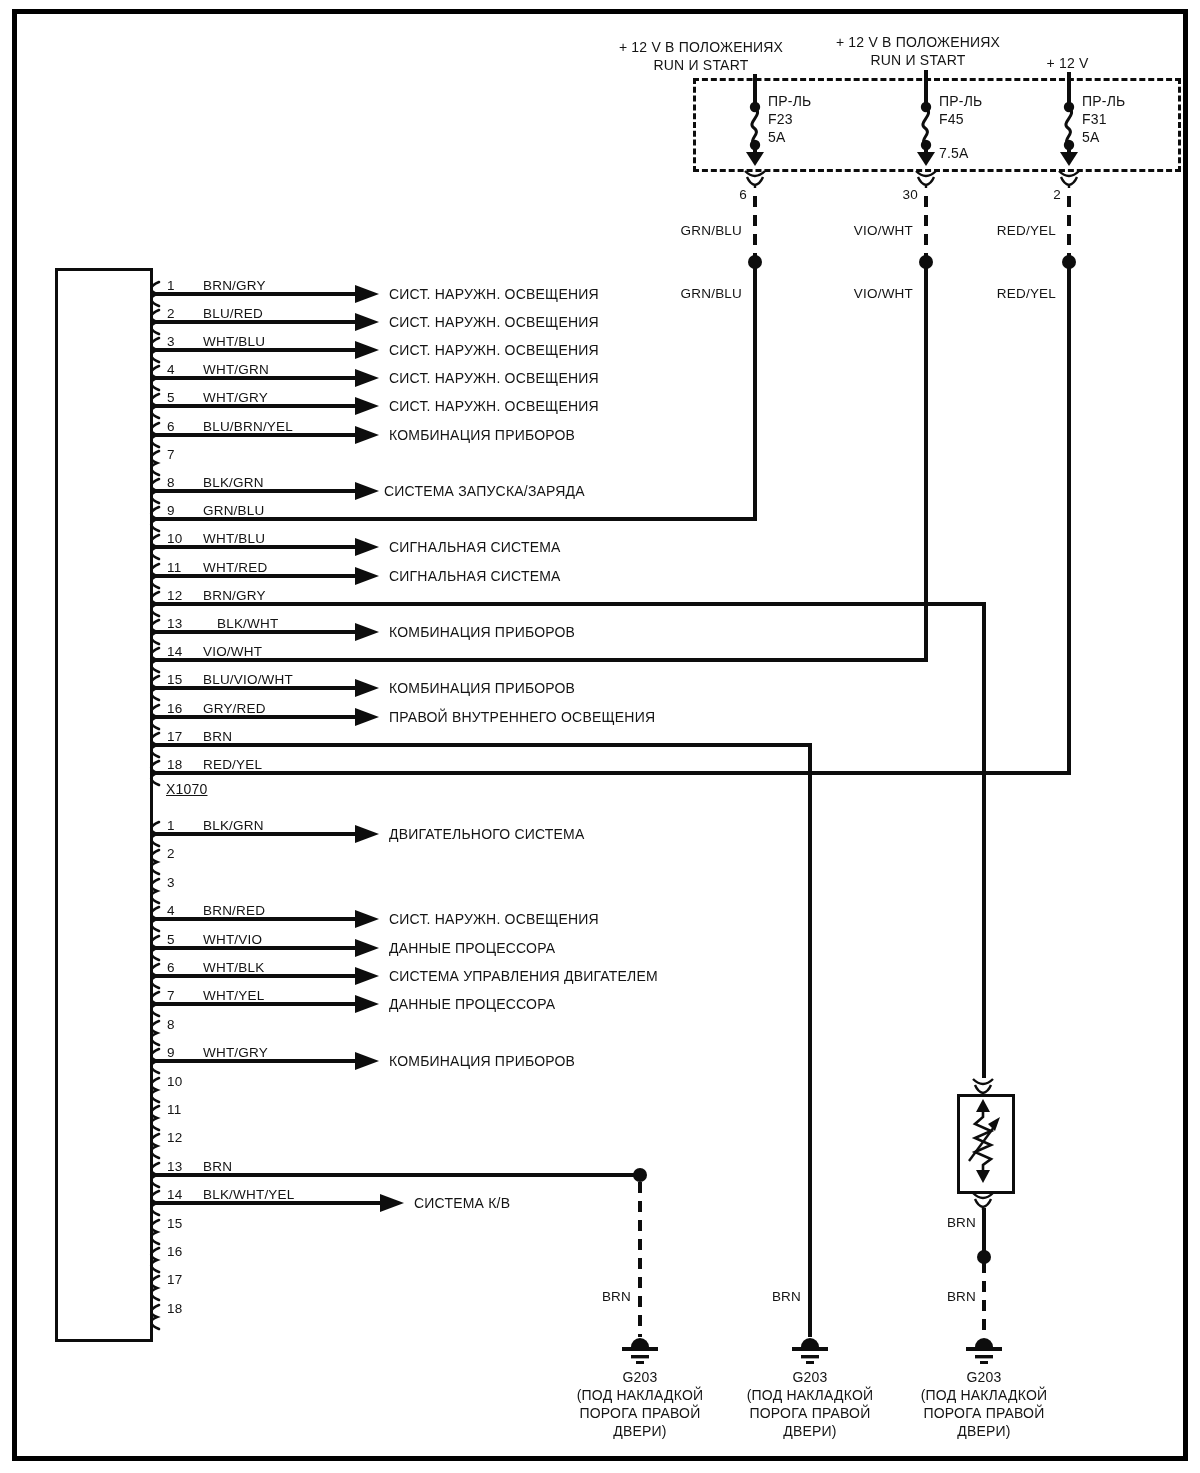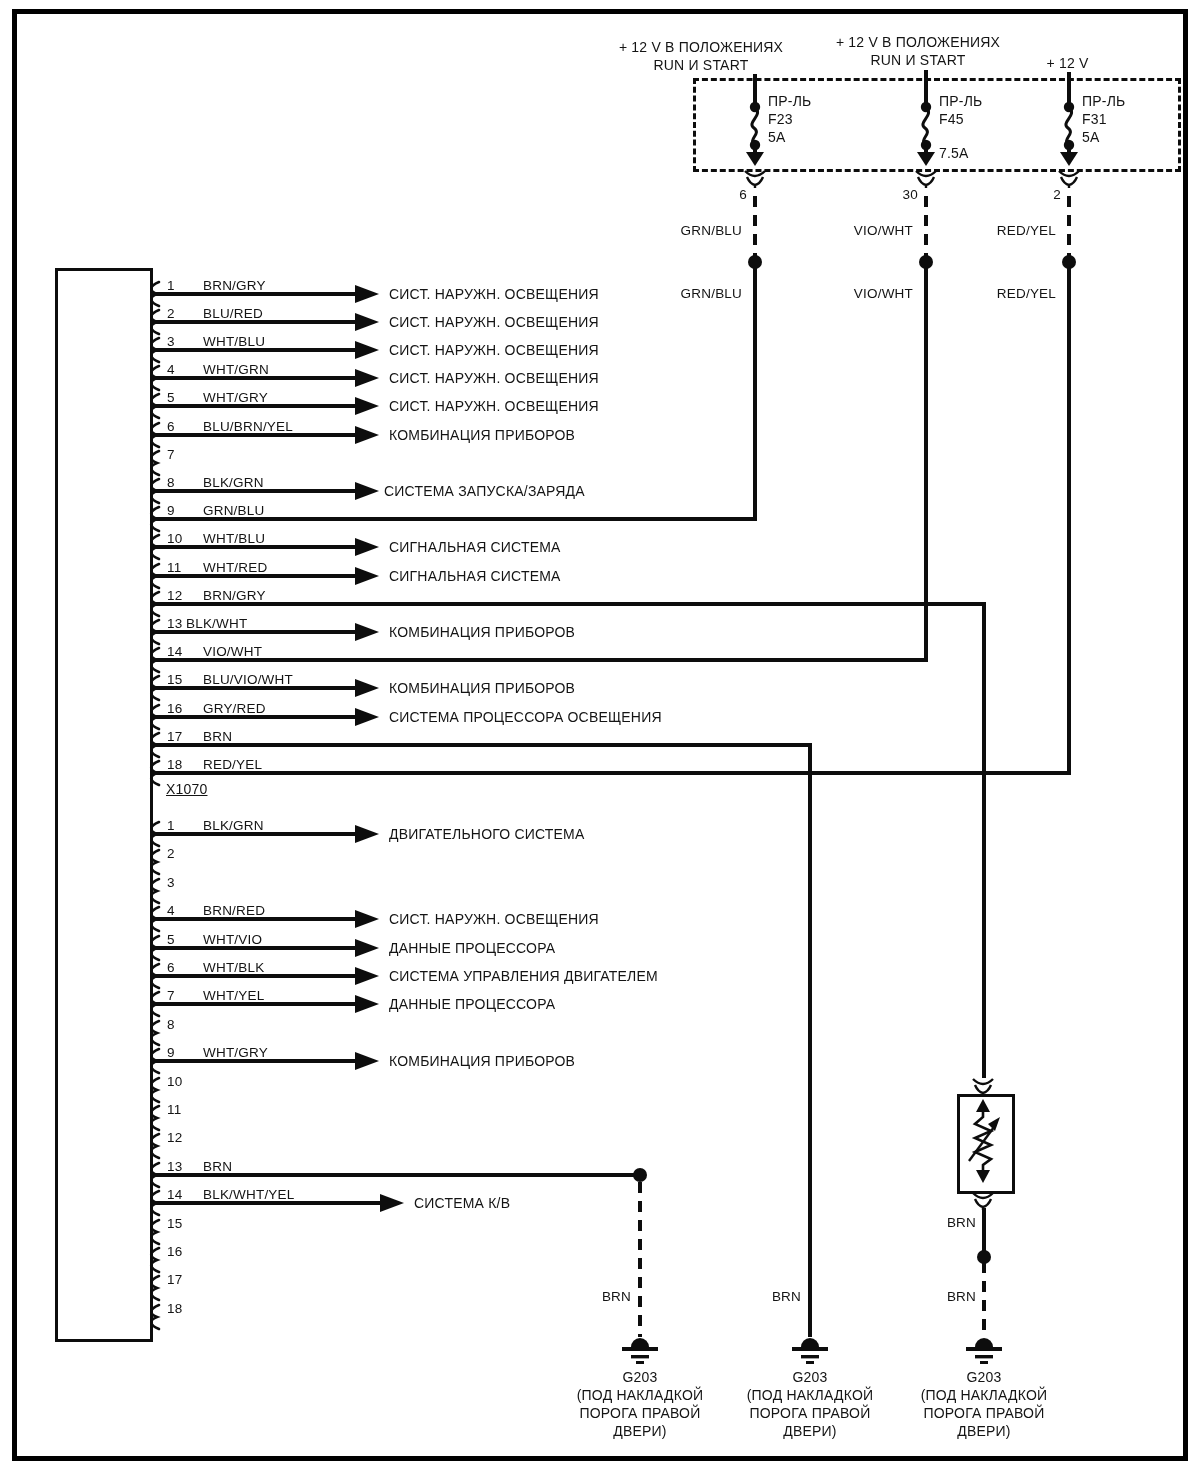--- a/index.html
+++ b/index.html
@@ -193,21 +193,21 @@
       <svg class="abs" width="18" height="28" viewBox="0 0 18 28" style="left:144px;top:590px;">
         <path d="M15 2 C5 6 5 11 13 14 C5 17 5 22 15 26" fill="none" stroke="#0d0d0d" stroke-width="2.6" stroke-linecap="round"></path>
       </svg>
       <div class="txt sm" style="left:167px;top:587px;">12</div>
       <div class="txt sm" style="left:203px;top:587px;">BRN/GRY</div>
       <div class="hl" style="left:152px;top:602px;width:834px;"></div>
       <svg class="abs" width="18" height="28" viewBox="0 0 18 28" style="left:144px;top:618px;">
         <path d="M15 2 C5 6 5 11 13 14 C5 17 5 22 15 26" fill="none" stroke="#0d0d0d" stroke-width="2.6" stroke-linecap="round"></path>
       </svg>
       <div class="txt sm" style="left:167px;top:615px;">13</div>
-      <div class="txt sm" style="left:186px;top:615px;text-align:right;">BLK/WHT</div>
+      <div class="txt sm" style="left:217px;top:615px;text-align:right;">BLK/WHT</div>
       <div class="hl" style="left:152px;top:630px;width:203px;"></div>
       <div class="arrR" style="left:355px;top:623px;"></div>
       <div class="txt" style="left:389px;top:623px;">КОМБИНАЦИЯ ПРИБОРОВ</div>
       <svg class="abs" width="18" height="28" viewBox="0 0 18 28" style="left:144px;top:646px;">
         <path d="M15 2 C5 6 5 11 13 14 C5 17 5 22 15 26" fill="none" stroke="#0d0d0d" stroke-width="2.6" stroke-linecap="round"></path>
       </svg>
       <div class="txt sm" style="left:167px;top:643px;">14</div>
       <div class="txt sm" style="left:203px;top:643px;">VIO/WHT</div>
       <div class="hl" style="left:152px;top:658px;width:776px;"></div>
       <svg class="abs" width="18" height="28" viewBox="0 0 18 28" style="left:144px;top:674px;">
@@ -218,21 +218,21 @@
       <div class="hl" style="left:152px;top:686px;width:203px;"></div>
       <div class="arrR" style="left:355px;top:679px;"></div>
       <div class="txt" style="left:389px;top:679px;">КОМБИНАЦИЯ ПРИБОРОВ</div>
       <svg class="abs" width="18" height="28" viewBox="0 0 18 28" style="left:144px;top:703px;">
         <path d="M15 2 C5 6 5 11 13 14 C5 17 5 22 15 26" fill="none" stroke="#0d0d0d" stroke-width="2.6" stroke-linecap="round"></path>
       </svg>
       <div class="txt sm" style="left:167px;top:700px;">16</div>
       <div class="txt sm" style="left:203px;top:700px;">GRY/RED</div>
       <div class="hl" style="left:152px;top:715px;width:203px;"></div>
       <div class="arrR" style="left:355px;top:708px;"></div>
-      <div class="txt" style="left:389px;top:708px;">СИСТЕМА ПРОЦЕССОРА ОСВЕЩЕНИЯ</div>
+      <div class="txt" style="left:389px;top:708px;">ПРАВОЙ ВНУТРЕННЕГО ОСВЕЩЕНИЯ</div>
       <svg class="abs" width="18" height="28" viewBox="0 0 18 28" style="left:144px;top:731px;">
         <path d="M15 2 C5 6 5 11 13 14 C5 17 5 22 15 26" fill="none" stroke="#0d0d0d" stroke-width="2.6" stroke-linecap="round"></path>
       </svg>
       <div class="txt sm" style="left:167px;top:728px;">17</div>
       <div class="txt sm" style="left:203px;top:728px;">BRN</div>
       <div class="hl" style="left:152px;top:743px;width:660px;"></div>
       <svg class="abs" width="18" height="28" viewBox="0 0 18 28" style="left:144px;top:759px;">
         <path d="M15 2 C5 6 5 11 13 14 C5 17 5 22 15 26" fill="none" stroke="#0d0d0d" stroke-width="2.6" stroke-linecap="round"></path>
       </svg>
       <div class="txt sm" style="left:167px;top:756px;">18</div>

